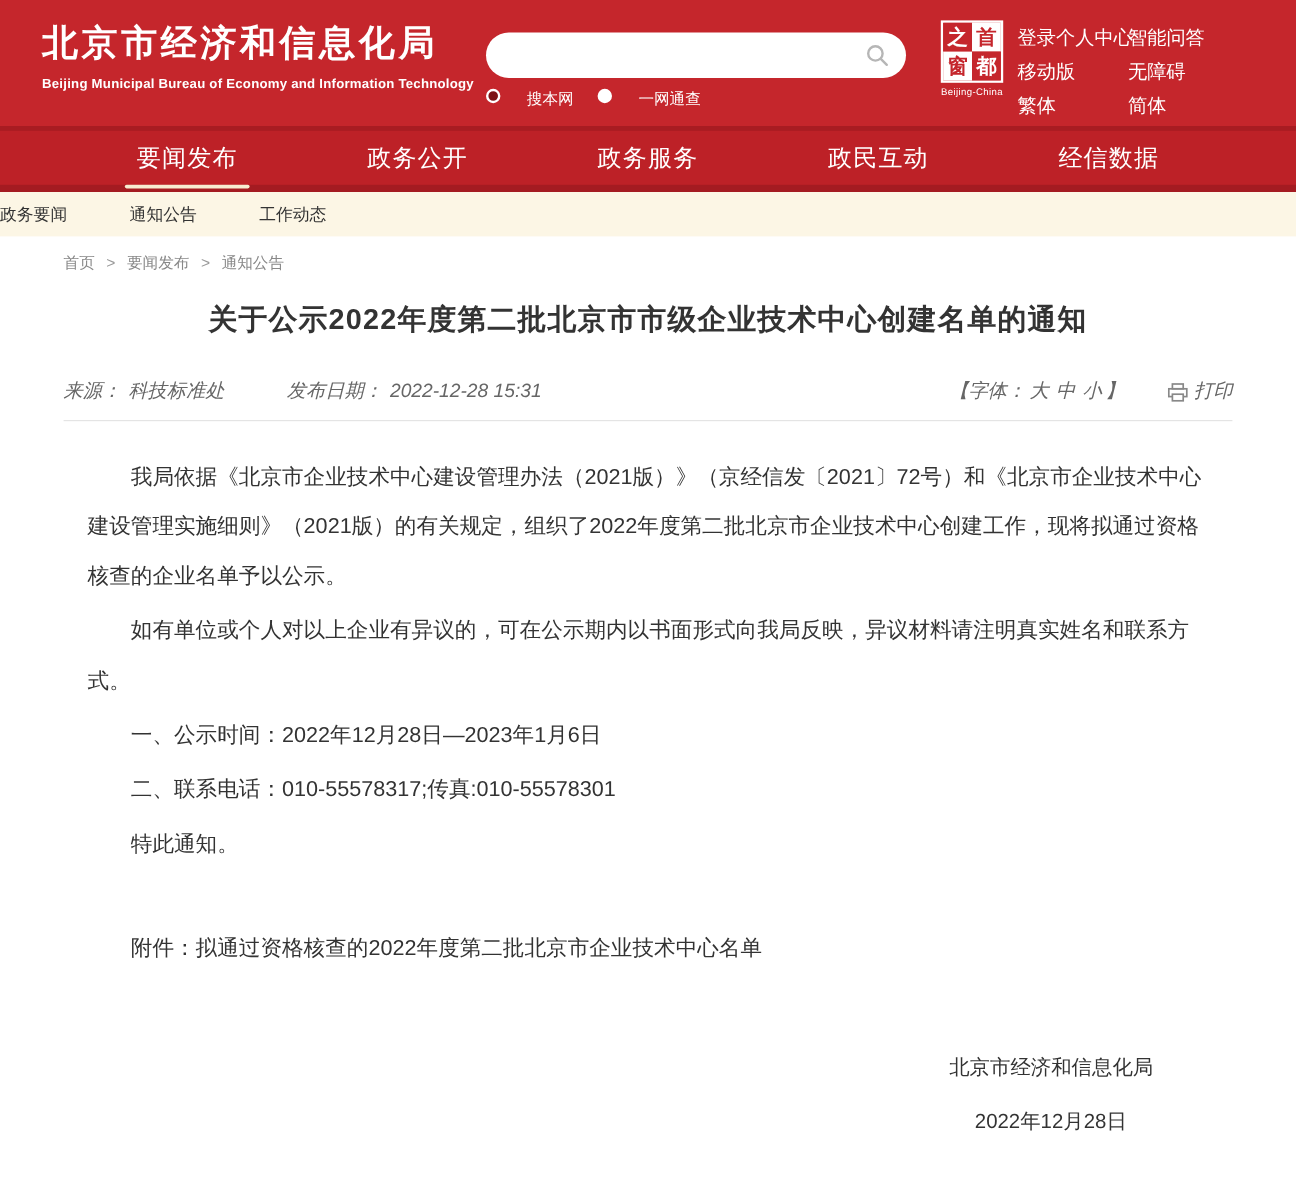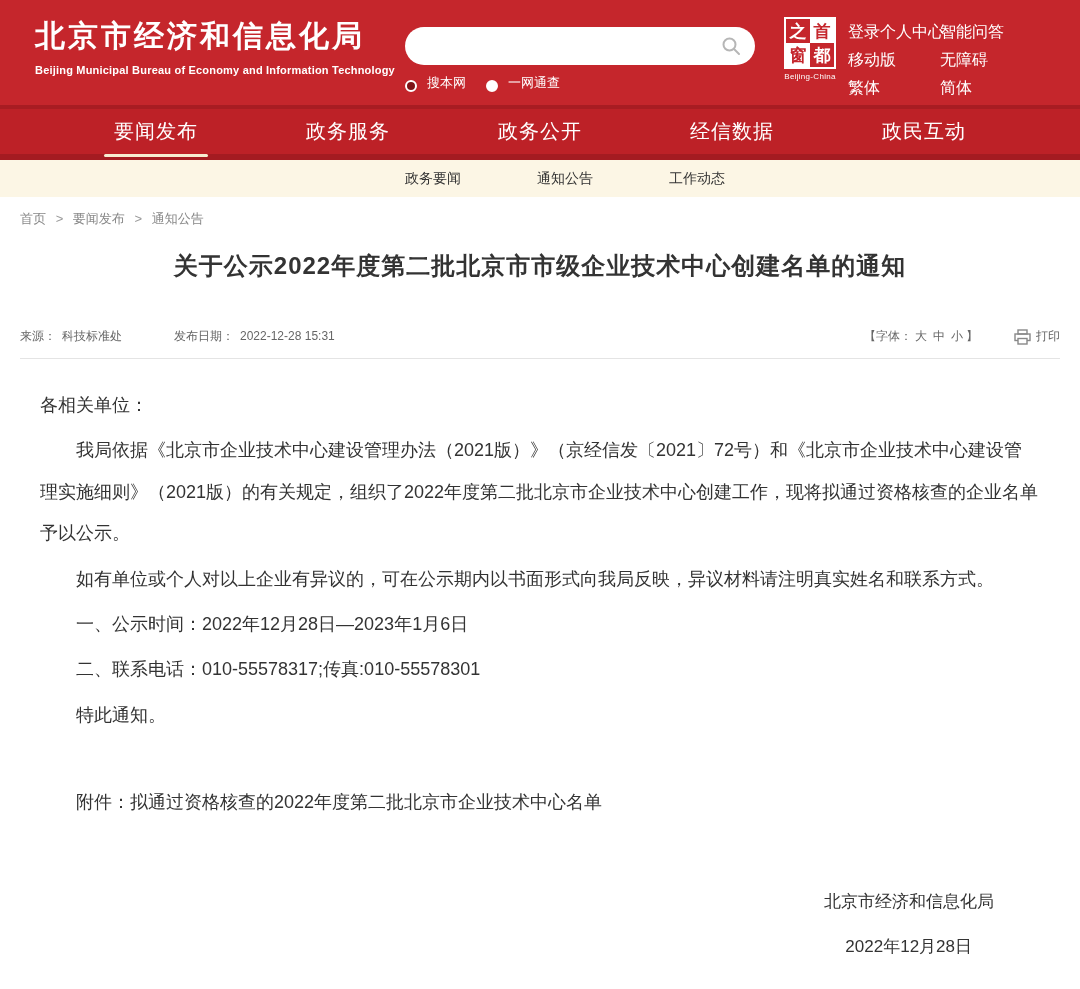--- a/index.html
+++ b/index.html
@@ -14,21 +14,21 @@
   .brand-title { font-size:30px; font-weight:bold; letter-spacing:3px; }
   .brand-sub { font-size:11px; font-weight:bold; margin-top:7px; letter-spacing:.2px;text-align:center; }
   .search-area { position:absolute; left:405px; top:27px; width:350px; }
   .search-box { background:#fff; border-radius:20px; height:38px; position:relative; }
   .search-box input {
     border:none; outline:none; background:transparent; width:300px; height:36px;
     margin-left:16px; font-size:15px; color:#333;
   }
   .search-icon { position:absolute; right:14px; top:9px; width:20px; height:20px; cursor:pointer; }
   .search-scope { display:flex; align-items:center; gap:20px; margin-top:9px; color:#fff; font-size:13px; }
-  .scope-opt { display:flex; align-items:flex-end; gap:10px; cursor:pointer; }
+  .scope-opt { display:flex; align-items:flex-start; gap:22px; cursor:pointer; }
   .radio { width:12px; height:12px; border-radius:50%; display:inline-block; }
   .radio.ring { border:2px solid #fff; background:#7e1317; }
   .radio.filled { border:2px solid #fff; background:#fff; }
   .cw-logo { position:absolute; left:782px; top:17px; width:56px; text-align:center; color:#fff; cursor:pointer; }
   .cw-grid {
     width:52px; height:52px; border:2px solid #fff; margin:0 auto;
     display:grid; grid-template-columns:1fr 1fr; grid-template-rows:1fr 1fr;
   }
   .cw-cell { display:flex; align-items:center; justify-content:center; font-size:17px; font-weight:bold; line-height:1; }
   .cw-cell.on-red { background:#c5262c; color:#fff; }
@@ -51,35 +51,35 @@
     color:#fff; font-size:20px; letter-spacing:1px; cursor:pointer;
     position:relative; padding:10px 14px;
   }
   .nav-item.active::after {
     content:""; position:absolute; left:50%; transform:translateX(-50%);
     bottom:-2px; width:104px; height:3px; background:#f7ecd1; border-radius:2px;
   }
   
   .subnav {
     background:#fcf6e5; height:37px; display:flex; align-items:center;
-    padding-left:405px; gap:76px; font-size:14px; color:#333;
+    gap:52px; font-size:14px; color:#333;
   }
   .subnav-item { cursor:pointer; }
   
-  .content { padding:0 20px; }
+  .content { padding:0 53px; }
   .breadcrumb { margin-top:13px; font-size:13px; color:#888; }
   .breadcrumb .crumb { cursor:pointer; }
   .breadcrumb .sep { margin:0 6px; color:#999; }
   .article-title {
     text-align:center; font-size:24px; font-weight:bold; color:#333;
     margin-top:22px; letter-spacing:1px;
   }
   .meta-row {
     display:flex; justify-content:space-between; align-items:center;
-    margin-top:46px; font-size:12px; color:#666;
+    margin-top:34px; font-size:16px; color:#666;font-style:italic;
   }
   .meta-left span { margin-right:6px; }
   .meta-left .gap { display:inline-block; width:40px; }
   .meta-right { display:flex; align-items:center; gap:36px; color:#666; }
   .font-widget span.size { cursor:pointer; margin:0 3px; }
   .print-btn { display:flex; align-items:center; gap:5px; cursor:pointer; }
   .print-icon { width:17px; height:16px; }
   .meta-divider { border-bottom:1px solid #e4e4e4; margin-top:13px; }
   .article-body { margin-top:26px; padding:0 20px; font-size:18px; line-height:2.3; color:#333; }
   .article-body p { text-indent:2em; margin-bottom:4px; }
@@ -132,24 +132,24 @@
     <span>智能问答</span>
     <span>移动版</span>
     <span>无障碍</span>
     <span>繁体</span>
     <span>简体</span>
   </div>
 </div>
 
 <div class="navbar">
   <div class="nav-item active">要闻发布</div>
+  <div class="nav-item">政务公开</div>
   <div class="nav-item">政务服务</div>
-  <div class="nav-item">政务公开</div>
+  <div class="nav-item">政民互动</div>
   <div class="nav-item">经信数据</div>
-  <div class="nav-item">政民互动</div>
 </div>
 
 <div class="subnav">
   <span class="subnav-item">政务要闻</span>
   <span class="subnav-item">通知公告</span>
   <span class="subnav-item">工作动态</span>
 </div>
 
 <div class="content">
 
@@ -178,21 +178,20 @@
           <rect x="4" y="9.5" width="9" height="5.5" fill="#fff" stroke="#888" stroke-width="1.4"></rect>
         </svg>
         <span>打印</span>
       </span>
     </div>
   </div>
 
   <div class="meta-divider"></div>
 
   <div class="article-body">
-    <p class="no-indent">各相关单位：</p>
     <p>我局依据《北京市企业技术中心建设管理办法（2021版）》（京经信发〔2021〕72号）和《北京市企业技术中心建设管理实施细则》（2021版）的有关规定，组织了2022年度第二批北京市企业技术中心创建工作，现将拟通过资格核查的企业名单予以公示。</p>
     <p>如有单位或个人对以上企业有异议的，可在公示期内以书面形式向我局反映，异议材料请注明真实姓名和联系方式。</p>
     <p>一、公示时间：2022年12月28日—2023年1月6日</p>
     <p>二、联系电话：010-55578317;传真:010-55578301</p>
     <p>特此通知。</p>
     <p class="attachment">附件：拟通过资格核查的2022年度第二批北京市企业技术中心名单</p>
   </div>
 
   <div class="signature">
     <div class="sig-org">北京市经济和信息化局</div>

